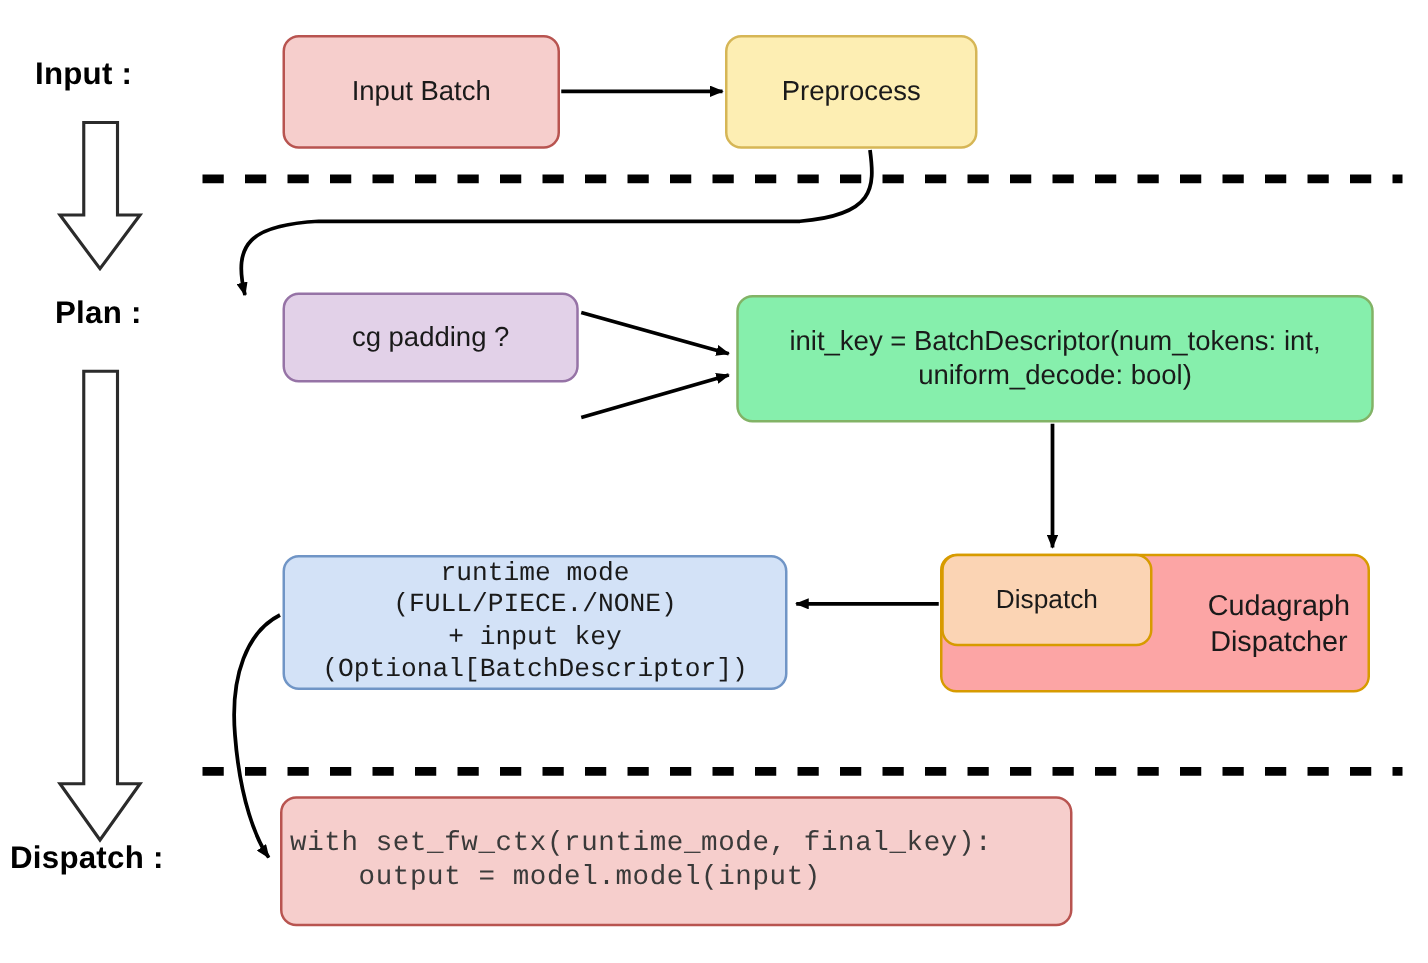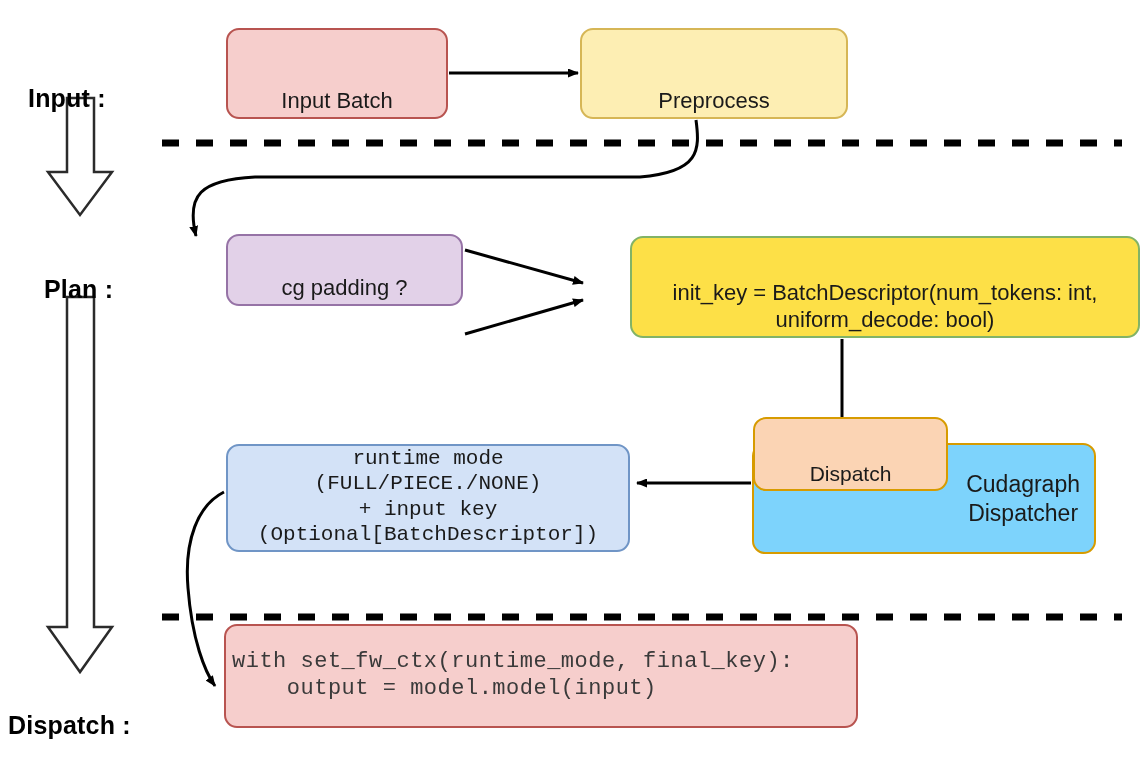--- a/index.html
+++ b/index.html
@@ -24,27 +24,26 @@
     pointer-events: none;
   }
   .stage-label {
     position: absolute;
     font-family: "Liberation Sans", sans-serif;
     font-weight: bold;
     font-size: 25px;
     color: #000000;
     white-space: nowrap;
     letter-spacing: 0.2px;
-    margin-top: 39px;
   }
   .node {
     position: absolute;
     box-sizing: border-box;
     display: flex;
-    align-items: flex-end;
+    align-items: center;
     justify-content: center;
     text-align: center;
     border-radius: 13px;
     border-style: solid;
     border-width: 2px;
     font-family: "Liberation Sans", sans-serif;
     font-size: 22px;
     color: #1a1a1a;
     line-height: 1.22;
     padding: 2px 8px;
@@ -59,32 +58,31 @@
   .n-preprocess {
     background: #fdeeb3;
     border-color: #d6b656;
   }
   .n-cg-padding, .n-uniform-decode {
     background: #e2d1e8;
     border-color: #9673a6;
     margin-top: 24px;
   }
   .n-init-key {
-    background: #fde047;
+    background: #86efac;
     border-color: #82b366;
-    margin-left: 41px;
   }
   .n-runtime-mode {
     background: #d3e2f7;
     border-color: #7095c6;
     font-size: 21px;
     font-family: Liberation Mono, monospace;
   }
   .n-cudagraph-dispatcher {
-    background: #7dd3fc;
+    background: #fca5a5;
     border-color: #d79b00;
     align-items: center;
     justify-content: flex-end;
     padding-right: 14px;
     font-size: 23px;
   }
   .n-dispatch {
     background: #fbd4b4;
     border-color: #d79b00;
     font-size: 21px;
@@ -143,21 +141,21 @@
   </svg>
 
   <div class="stage-label" style="left:28px; top:45px;">Input :</div>
   <div class="stage-label" style="left:44px; top:236px;">Plan :</div>
   <div class="stage-label" style="left:8px; top:672px;">Dispatch :</div>
 
   <div class="node n-input-batch" style="left:226px; top:28px; width:222px; height:91px;">
     <span class="lines">Input Batch</span>
   </div>
 
-  <div class="node n-preprocess" style="left:580px; top:28px; width:268px; height:91px;">
+  <div class="node n-preprocess" style="left:580px; top:28px; width:202px; height:91px;">
     <span class="lines">Preprocess</span>
   </div>
 
   <div class="node n-cg-padding" style="left:226px; top:210px; width:237px; height:72px;">
     <span class="lines">cg padding ?</span>
   </div>
 
 
   <div class="node n-init-key" style="left:589px; top:236px; width:510px; height:102px;">
     <span class="lines">
@@ -166,31 +164,31 @@
     </span>
   </div>
 
   <div class="node n-cudagraph-dispatcher" style="left:752px; top:443px; width:344px; height:111px;">
     <span class="lines" style="width:auto;">
       <span class="line">Cudagraph</span>
       <span class="line">Dispatcher</span>
     </span>
   </div>
 
-  <div class="node n-dispatch" style="left:753px; top:417px; width:195px; height:74px;">
+  <div class="node n-dispatch" style="left:753px; top:443px; width:169px; height:74px;">
     <span class="lines">Dispatch</span>
   </div>
 
   <div class="node n-runtime-mode" style="left:226px; top:444px; width:404px; height:108px;">
     <span class="lines">
       <span class="line">runtime mode (FULL/PIECE./NONE)</span>
       <span class="line">+ input key (Optional[BatchDescriptor])</span>
     </span>
   </div>
 
-  <div class="node n-code" style="left:224px; top:624px; width:634px; height:104px;">
+  <div class="node n-code" style="left:224px; top:637px; width:634px; height:104px;">
     <span class="lines">
       <span class="line code-indent">with set_fw_ctx(runtime_mode, final_key):</span>
       <span class="line code-indent">    output = model.model(input)</span>
     </span>
   </div>
 
 </div>
 
 </body></html>

